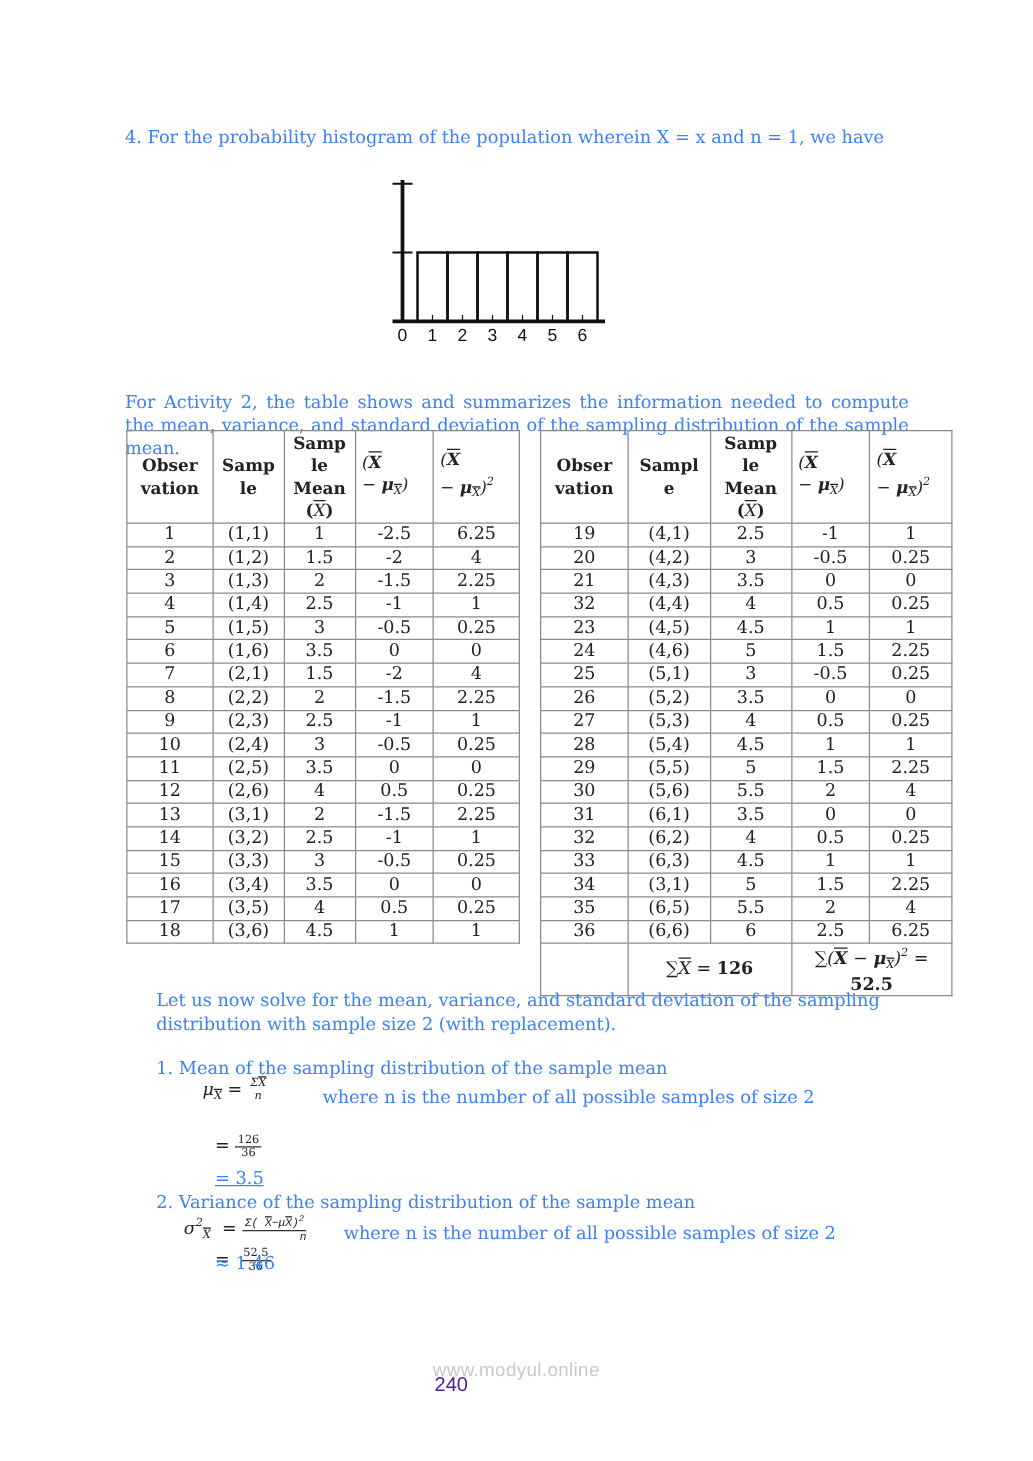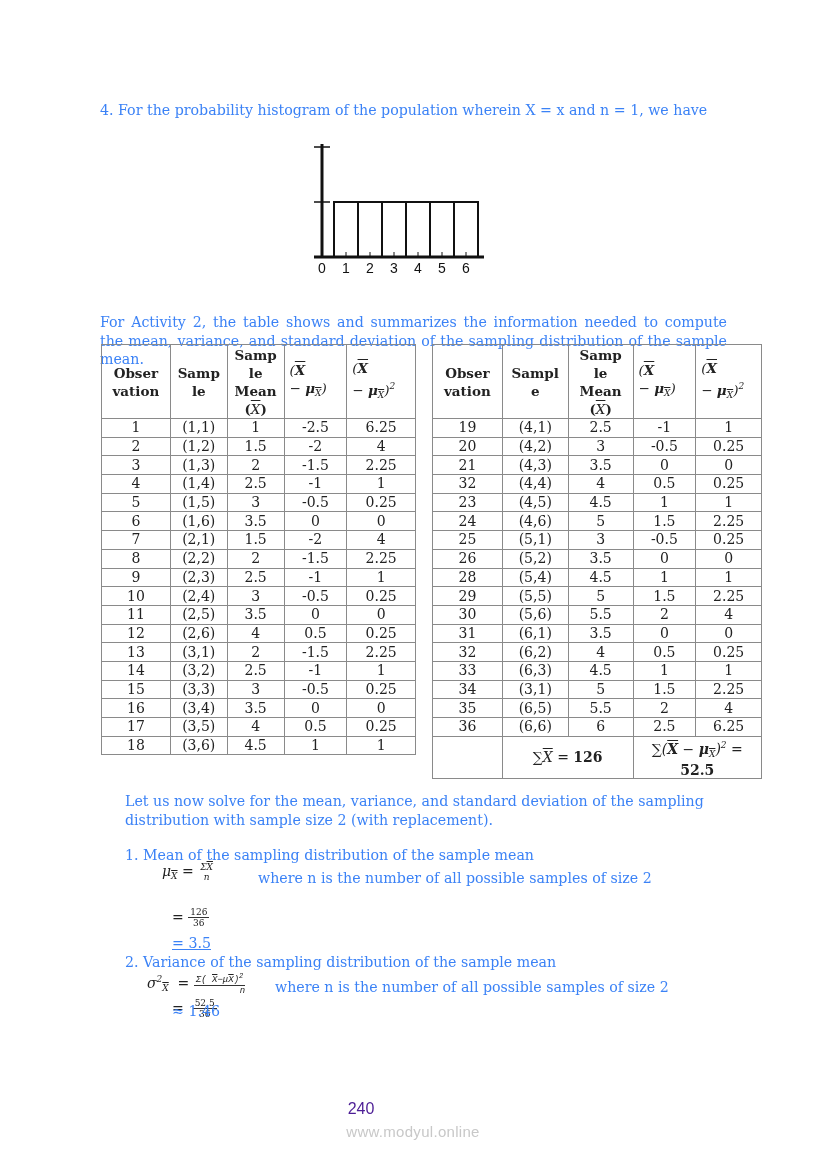--- a/index.html
+++ b/index.html
@@ -23,21 +23,21 @@
   .sub { font-size: 9px; vertical-align: -3px; font-style: italic; }
   .sup { font-size: 9px; vertical-align: 6px; }
 
   .sumcell { font-size: 14px; }
   .frac { display: inline-block; vertical-align: middle; text-align: center; font-size: 9px; line-height: 10px; }
   .frac .num { display:block; border-bottom: 1px solid #333; padding: 0 2px; }
   .frac .den { display:block; }
   .math-i { font-style: italic; font-family: "DejaVu Serif", serif; }
 
   #pageno { left: 0; width: 722px; top: 1100px; text-align: center; font-family: "Liberation Sans", sans-serif; font-size: 16px; color: #4c1d95; }
-  #watermark { left: 0; width: 826px; top: 1123px; text-align: center; font-family: "Liberation Sans", sans-serif; font-size: 15px; color: #c8c8c8; letter-spacing: 0.3px; }
+  #watermark { left: 0; width: 826px; top: 1088px; text-align: center; font-family: "Liberation Sans", sans-serif; font-size: 15px; color: #c8c8c8; letter-spacing: 0.3px; }
 </style>
 </head>
 <body>
 
 <div class="abs p" style="left:100px; top:101px; width:640px;">4. For the probability histogram of the population wherein X = x and n = 1, we have</div>
 
 <div id="hist" class="abs">
   <svg width="190" height="120" viewBox="0 0 190 120">
 
     <line x1="16" y1="4" x2="16" y2="117" stroke="#111" stroke-width="3"></line>
@@ -286,20 +286,27 @@
         <td>0.25</td>
       </tr>
       <tr>
         <td>26</td>
         <td>(5,2)</td>
         <td>3.5</td>
         <td>0</td>
         <td>0</td>
       </tr>
       <tr>
+        <td>27</td>
+        <td>(5,3)</td>
+        <td>4</td>
+        <td>0.5</td>
+        <td>0.25</td>
+      </tr>
+      <tr>
         <td>28</td>
         <td>(5,4)</td>
         <td>4.5</td>
         <td>1</td>
         <td>1</td>
       </tr>
       <tr>
         <td>29</td>
         <td>(5,5)</td>
         <td>5</td>

